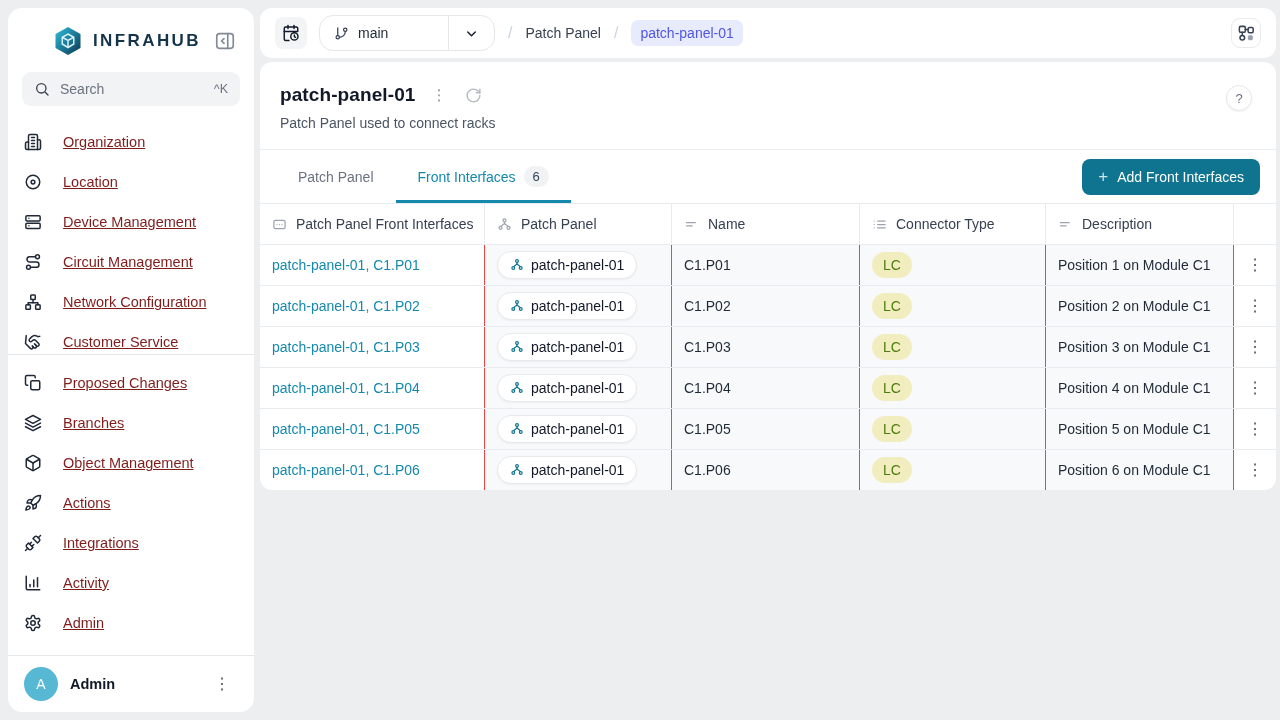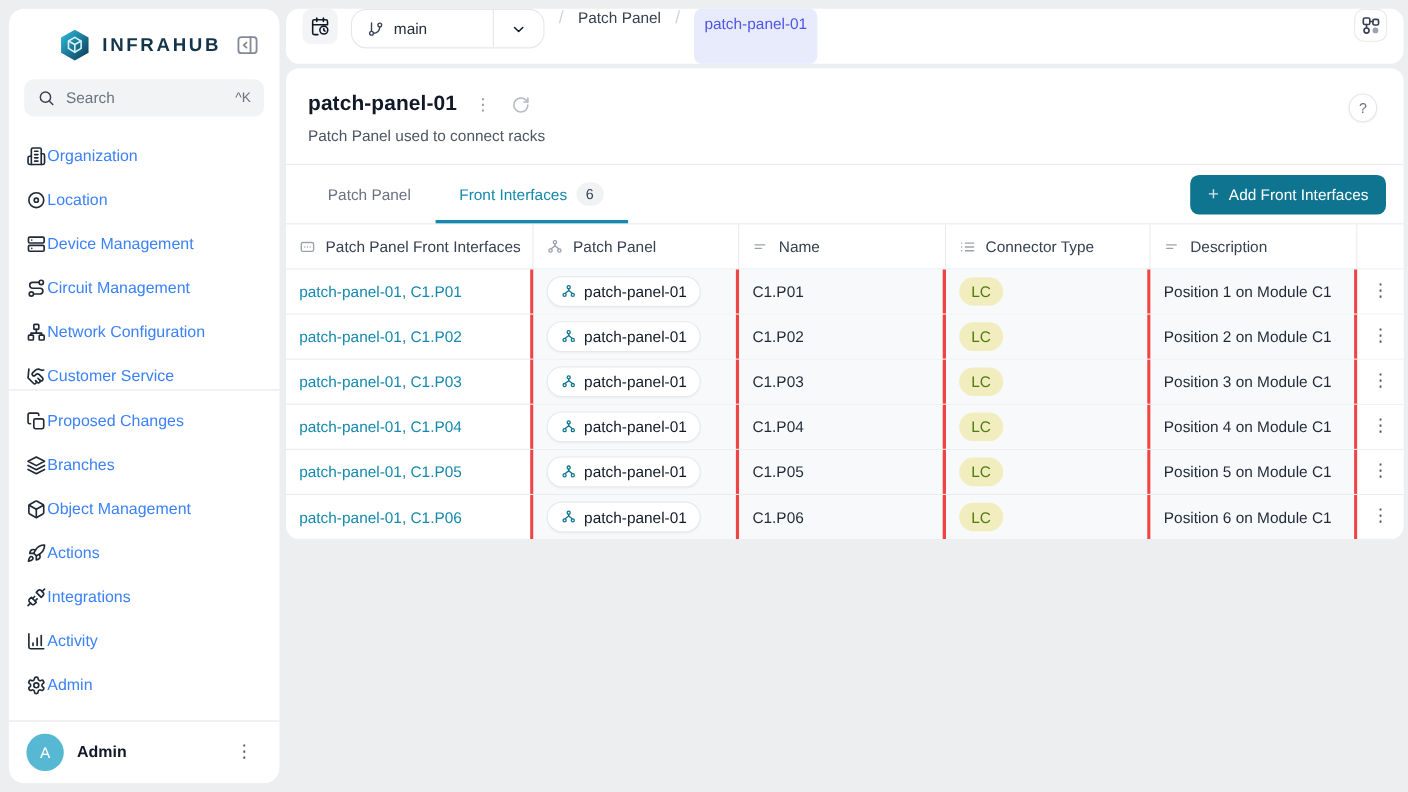--- a/index.html
+++ b/index.html
@@ -17,35 +17,35 @@
   .logo-mark { width:30px; height:30px; }
   .brand { flex:1; font-size:17px; font-weight:800; letter-spacing:2.4px; color:#14344a; }
   .collapse-btn { width:26px; height:26px; border:none; background:none; color:#818a96; padding:0; cursor:pointer; }
   .collapse-btn svg { width:22px; height:22px; }
   .searchbar { margin:2px 14px 0; height:34px; background:#f2f3f5; border-radius:9px;
     display:flex; align-items:center; gap:10px; padding:0 12px; color:#6b7280; font-size:14px; cursor:pointer; }
   .searchbar svg { width:16px; height:16px; color:#374151; }
   .search-shortcut { margin-left:auto; font-size:12.5px; color:#6b7280; }
   .nav-group-1 { margin-top:16px; height:232px; overflow:hidden; }
   .nav-group-2 { padding-top:8px; }
-  .nav-item { height:40px; display:flex; align-items:center; gap:1px; padding:0 16px;
-    font-size:14.5px; font-weight:500; color:#3b82f6; cursor:pointer; white-space:nowrap; }
+  .nav-item { height:40px; display:flex; align-items:center; gap:21px; padding:0 16px;
+    font-size:14.5px; font-weight:500; color:#7f1d1d; cursor:pointer; white-space:nowrap;text-decoration:underline; }
   .nav-ic { width:18px; height:18px; flex:0 0 18px; color:#1f2937; }
   .nav-ic svg { width:18px; height:18px; }
   .sb-divider { border-top:1px solid #e5e7eb; }
   .sb-spacer { flex:1; }
   .user-row { border-top:1px solid #e5e7eb; display:flex; align-items:center; gap:12px; padding:11px 16px; }
   .avatar { width:34px; height:34px; border-radius:50%; background:#56b8d3; color:#fff;
     display:flex; align-items:center; justify-content:center; font-size:14px; font-weight:500; }
   .user-name { flex:1; font-size:14.5px; font-weight:700; color:#111827; }
   .kebab { border:none; background:none; color:#4b5563; font-size:16px; line-height:1; padding:4px 8px; cursor:pointer; }
 
   
   .topbar { position:absolute; left:260px; right:4px; top:8px; height:50px; background:#fff;
-    border-radius:12px; display:flex; gap:12px; padding:0 15px; }
+    border-radius:12px; display:flex; align-items:center; gap:12px; padding:0 15px; }
   .cal-btn { width:32px; height:32px; border:none; border-radius:8px; background:#f3f4f6;
     display:flex; align-items:center; justify-content:center; color:#111827; cursor:pointer; }
   .cal-btn svg { width:18px; height:18px; }
   .branch-pill { height:36px; border:1px solid #e5e7eb; border-radius:14px; background:#fff;
     display:flex; align-items:stretch; cursor:pointer; }
   .branch-main { display:flex; align-items:center; gap:9px; padding:0 14px; width:128px;
     font-size:14px; color:#1f2937; }
   .branch-main svg { width:15px; height:15px; color:#374151; }
   .branch-sep { width:1px; background:#e5e7eb; }
   .branch-caret { display:flex; align-items:center; padding:0 15px; color:#111827; }
@@ -85,21 +85,21 @@
   
   .table { font-size:14px; }
   .thead, .trow { display:grid; grid-template-columns:225px 187px 188px 186px 188px 1fr; }
   .thead { border-top:1px solid #e9ecef; }
   .th { display:flex; align-items:center; gap:9px; height:40px; padding:0 12px;
     color:#374151; font-weight:500; border-right:1px solid #e9ecef; white-space:nowrap; overflow:hidden; cursor:pointer; }
   .th svg { width:15px; height:15px; color:#9ca3af; flex:0 0 15px; }
   .th.th-empty { border-right:none; cursor:default; }
   .trow { border-top:1px solid #e9ecef; }
   .td { display:flex; align-items:center; height:40px; padding:0 12px;
-    border-right:3px solid #ef4444; white-space:nowrap; overflow:hidden; color:#1f2937; }
+    border-right:1px solid #ef4444; white-space:nowrap; overflow:hidden; color:#1f2937; }
   .td-mid { background:#f8f9fa; }
   .td-last { border-right:none; justify-content:center; padding:0; background:#fff; }
   .row-link { color:#1489ad; text-decoration:none; cursor:pointer; }
   .pp-badge { display:inline-flex; align-items:center; gap:7px; background:#fff; border:1px solid #e7e9ec;
     border-radius:999px; padding:5px 12px; color:#111827; box-shadow:0 1px 2px rgba(16,24,40,.05); cursor:pointer; }
   .pp-badge svg { width:14px; height:14px; color:#0e7490; }
   .lc-badge { background:#f1edbe; border-radius:999px; padding:5px 11px; color:#4d7c0f; }
 </style>
 </head>
 <body>

